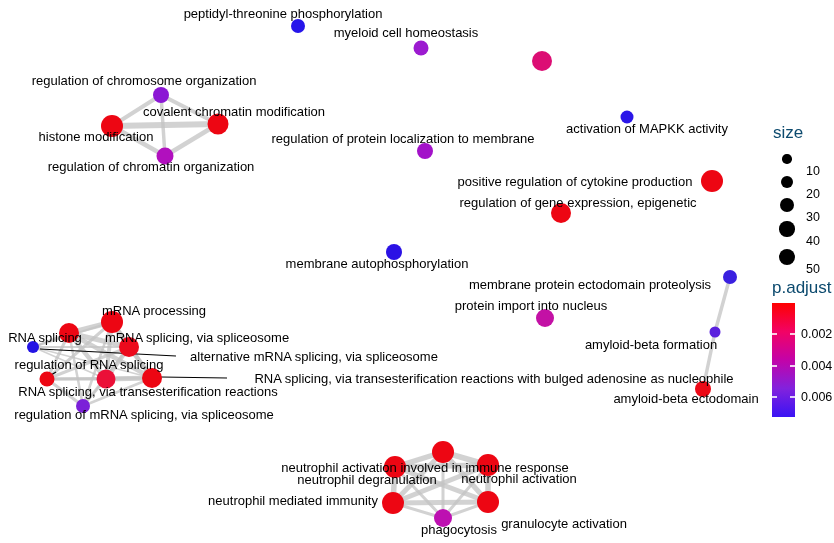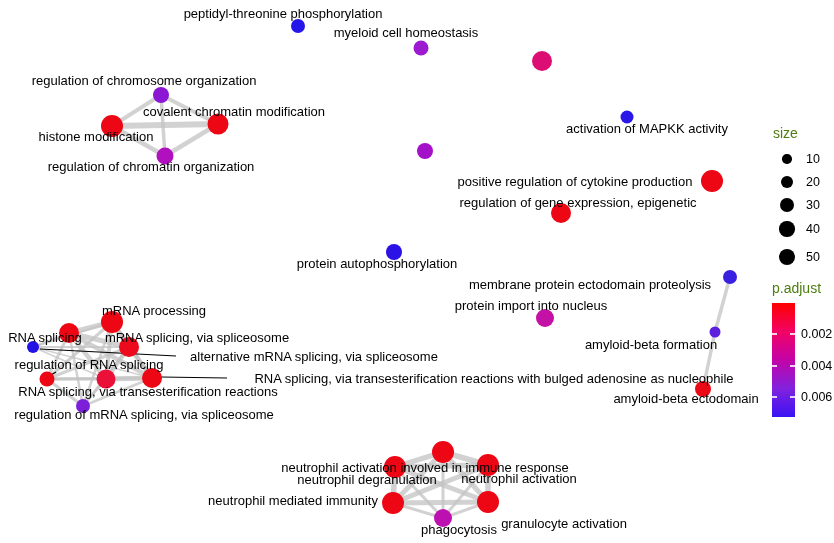--- a/index.html
+++ b/index.html
@@ -17,32 +17,33 @@
   .term-label {
     position:absolute;
     transform: translate(-50%,-50%);
     white-space: nowrap;
     font-size: 13px;
     color: #000000;
     line-height: 1.05;
   }
   .legend-title {
     position:absolute;
-    font-size: 14px;
-    color:#4d7c0f;
+    font-size: 17px;
+    color:#0c4a6e;
     transform: translateY(-50%);
     white-space: nowrap;
   }
   .legend-circle { position:absolute; border-radius:50%; background:#000000; }
   .legend-num {
     position:absolute;
     font-size: 12.5px;
     color:#000000;
     transform: translateY(-50%);
     white-space: nowrap;
+    margin-top: 12px;
   }
   #colorbar { position:absolute; }
   .cb-tick { position:absolute; height:2px; background: rgba(255,255,255,0.8); }
   .cb-label {
     position:absolute;
     font-size:12.5px;
     color:#000000;
     transform: translateY(-50%);
     white-space: nowrap;
   }
@@ -136,23 +137,24 @@
       <circle cx="443" cy="518" r="9" fill="#bd10b1"></circle>
     </svg>
   <div id="labels-layer">
       <div class="term-label" style="left: 283px; top: 14px;">peptidyl-threonine phosphorylation</div>
       <div class="term-label" style="left: 406px; top: 33px;">myeloid cell homeostasis</div>
       <div class="term-label" style="left: 144px; top: 81px;">regulation of chromosome organization</div>
       <div class="term-label" style="left: 234px; top: 112px;">covalent chromatin modification</div>
       <div class="term-label" style="left: 96px; top: 137px;">histone modification</div>
       <div class="term-label" style="left: 647px; top: 129px;">activation of MAPKK activity</div>
       <div class="term-label" style="left: 151px; top: 167px;">regulation of chromatin organization</div>
+      <div class="term-label" style="left: 403px; top: 139px;">regulation of protein localization to membrane</div>
       <div class="term-label" style="left: 575px; top: 182px;">positive regulation of cytokine production</div>
       <div class="term-label" style="left: 578px; top: 203px; text-align: center;">regulation of gene expression, epigenetic</div>
-      <div class="term-label" style="left: 377px; top: 264px;">protein autophosphorylation</div>
+      <div class="term-label" style="left: 377px; top: 264px;">membrane autophosphorylation</div>
       <div class="term-label" style="left: 590px; top: 285px;">membrane protein ectodomain proteolysis</div>
       <div class="term-label" style="left: 531px; top: 306px;">protein import into nucleus</div>
       <div class="term-label" style="left: 651px; top: 345px;">amyloid-beta formation</div>
       <div class="term-label" style="left: 686px; top: 399px;">amyloid-beta ectodomain</div>
       <div class="term-label" style="left: 154px; top: 311px;">mRNA processing</div>
       <div class="term-label" style="left: 45px; top: 322px; margin-top: 16px;">RNA splicing</div>
       <div class="term-label" style="left: 197px; top: 338px;">mRNA splicing, via spliceosome</div>
       <div class="term-label" style="left: 314px; top: 357px;">alternative mRNA splicing, via spliceosome</div>
       <div class="term-label" style="left: 89px; top: 365px;">regulation of RNA splicing</div>
       <div class="term-label" style="left: 148px; top: 392px;">RNA splicing, via transesterification reactions</div>

